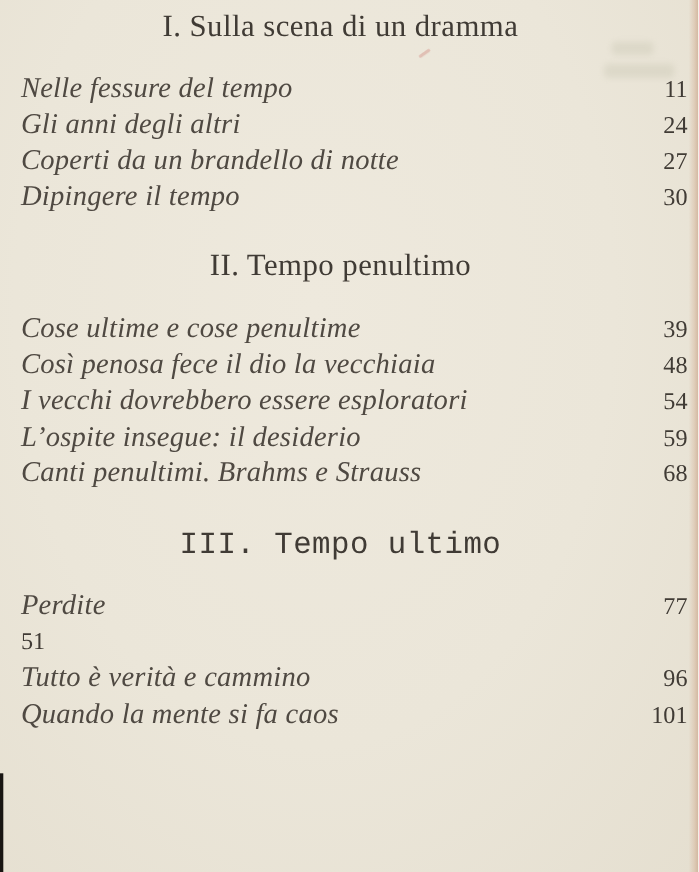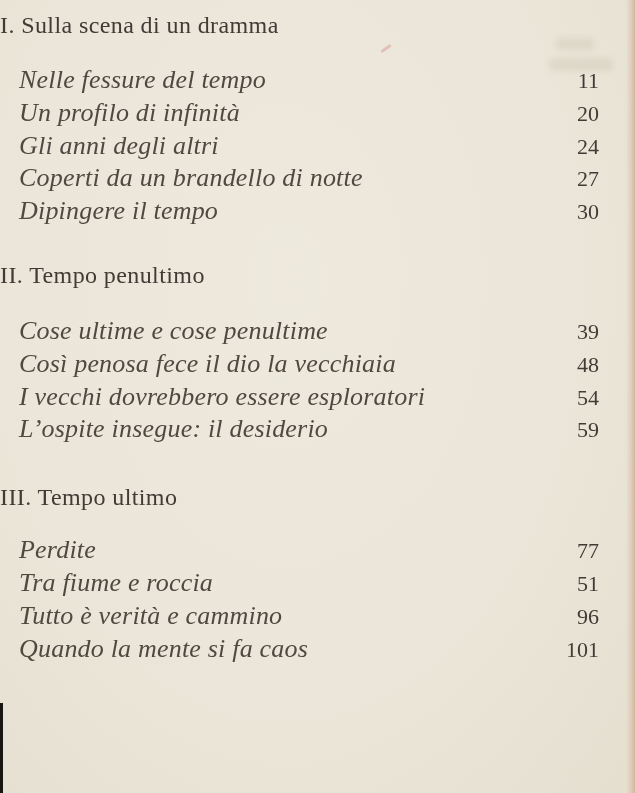--- a/index.html
+++ b/index.html
@@ -17,30 +17,31 @@
     height: 793px;
     overflow: hidden;
     background: radial-gradient(ellipse at 45% 35%,
                 var(--paper-light) 0%, var(--paper) 55%, var(--paper-dark) 100%);
     font-family: "Liberation Serif", "DejaVu Serif", serif;
     color: var(--ink);
   }
   .heading {
     margin: 0;
     font-weight: normal;
-    font-size: 24px;
+    font-size: 28px;
     line-height: 30px;
+    text-align: center;
     padding-right: 16px;
     color: var(--ink-dark);
     letter-spacing: 0.4px;
   }
   .s1 .heading { padding-top: 10px; }
   .s2 .heading { padding-top: 32px; }
-  .s3 .heading { padding-top: 36px; }
-  .entries { padding-left: 19px; padding-right: 36px; }
+  .s3 .heading { padding-top: 36px; font-family: Liberation Mono, monospace; }
+  .entries { padding-left: 19px; padding-right: 10px; }
   .s1 .entries { margin-top: 24px; }
   .s2 .entries { margin-top: 25px; text-align: right; }
   .s3 .entries { margin-top: 22px; }
   .row {
     display: flex;
     justify-content: space-between;
     align-items: baseline;
     height: 32.8px;
     line-height: 32.8px;
   }
@@ -98,24 +99,20 @@
 <div class="page">
 
   <section class="toc-section s1">
     <h2 class="heading">I. Sulla scena di un dramma</h2>
     <div class="entries">
         <div class="row">
           <span class="title">Nelle fessure del tempo</span>
           <span class="page-num">11</span>
         </div>
         <div class="row">
-          <span class="title">Un profilo di infinità</span>
-          <span class="page-num">20</span>
-        </div>
-        <div class="row">
           <span class="title">Gli anni degli altri</span>
           <span class="page-num">24</span>
         </div>
         <div class="row">
           <span class="title">Coperti da un brandello di notte</span>
           <span class="page-num">27</span>
         </div>
         <div class="row">
           <span class="title">Dipingere il tempo</span>
           <span class="page-num">30</span>
@@ -135,32 +132,35 @@
           <span class="page-num">48</span>
         </div>
         <div class="row">
           <span class="title">I vecchi dovrebbero essere esploratori</span>
           <span class="page-num">54</span>
         </div>
         <div class="row">
           <span class="title">L’ospite insegue: il desiderio</span>
           <span class="page-num">59</span>
         </div>
+        <div class="row">
+          <span class="title">Canti penultimi. Brahms e Strauss</span>
+          <span class="page-num">68</span>
+        </div>
       </div>
   </section>
 
   <section class="toc-section s3">
     <h2 class="heading">III. Tempo ultimo</h2>
     <div class="entries">
         <div class="row">
           <span class="title">Perdite</span>
           <span class="page-num">77</span>
         </div>
         <div class="row">
-          <span class="title">Tra fiume e roccia</span>
           <span class="page-num">51</span>
         </div>
         <div class="row">
           <span class="title">Tutto è verità e cammino</span>
           <span class="page-num">96</span>
         </div>
         <div class="row">
           <span class="title">Quando la mente si fa caos</span>
           <span class="page-num">101</span>
         </div>

